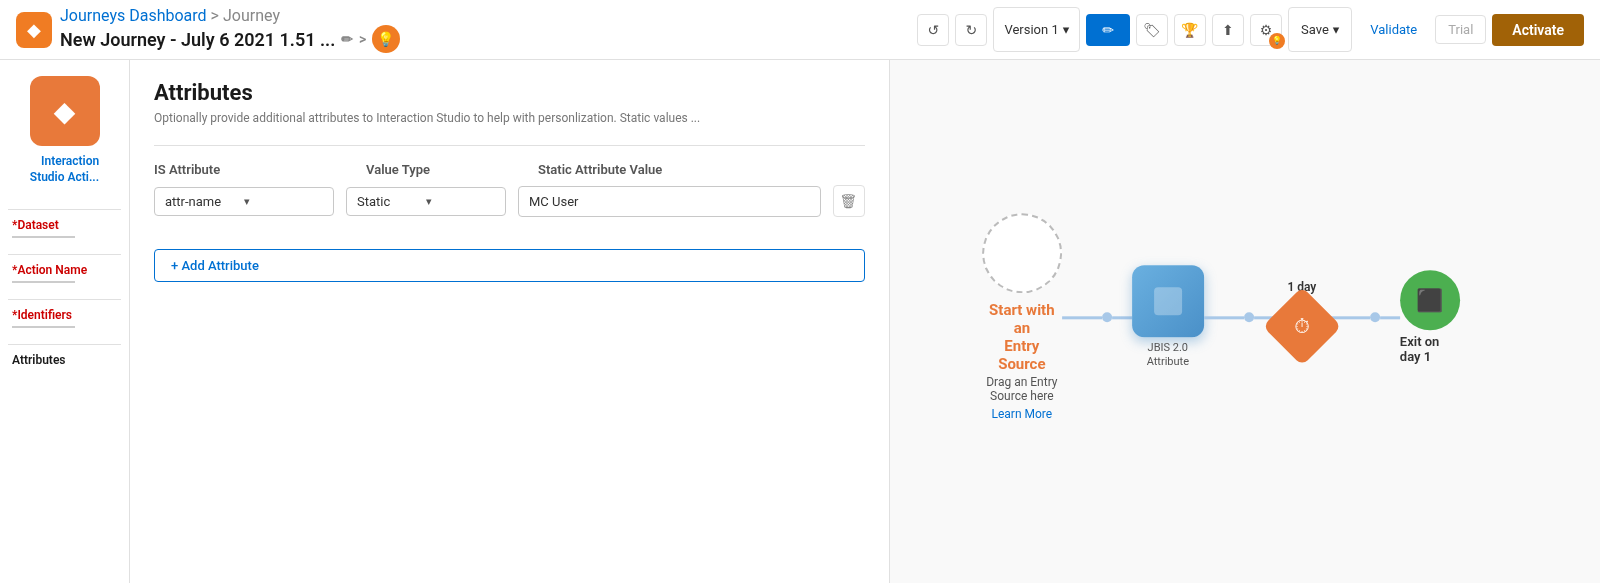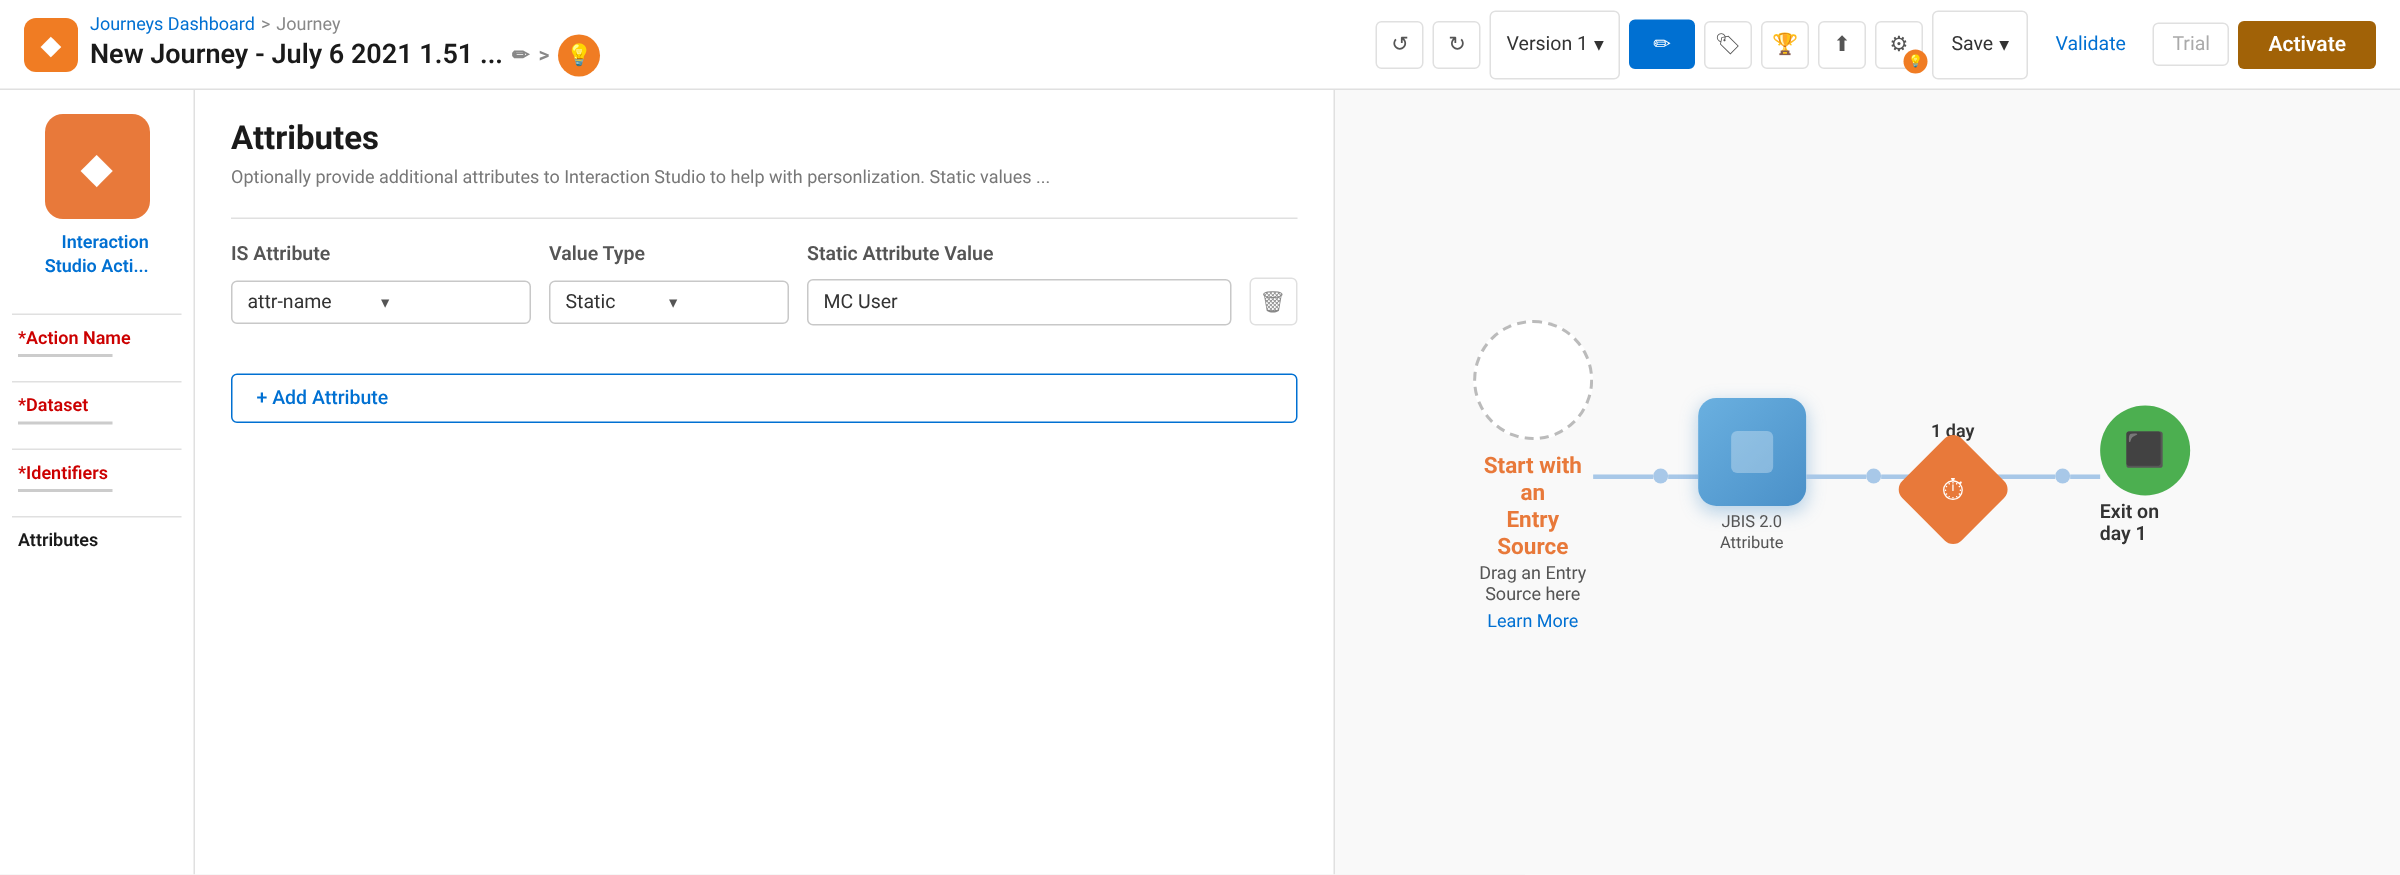--- a/index.html
+++ b/index.html
@@ -2,21 +2,21 @@
 <html><head>
   <meta charset="utf-8">
   <style>
     * { box-sizing: border-box; margin: 0; padding: 0; font-family: -apple-system, BlinkMacSystemFont, 'Segoe UI', Roboto, sans-serif; }
     body { width: 1600px; height: 583px; overflow: hidden; background: #f5f5f5; }
 
     
     .header { display: flex; align-items: center; background: #fff; border-bottom: 1px solid #e0e0e0; padding: 0 16px; height: 60px; gap: 8px; }
     .header-logo { width: 36px; height: 36px; background: #f07c23; border-radius: 8px; display: flex; align-items: center; justify-content: center; color: #fff; font-size: 18px; flex-shrink: 0; }
     .header-breadcrumb { display: flex; flex-direction: column; margin-right: 8px; }
-    .header-breadcrumb-top { font-size: 12px; color: #0070d2; display: flex; align-items: center; gap: 4px; }
+    .header-breadcrumb-top { font-size: 16px; color: #0070d2; display: flex; align-items: center; gap: 4px; }
     .header-breadcrumb-top span { color: #888; }
     .header-title { font-size: 18px; font-weight: 600; color: #1a1a1a; display: flex; align-items: center; gap: 6px; }
     .header-title .edit-icon { color: #888; font-size: 14px; cursor: pointer; }
     .header-title .arrow-icon { color: #888; font-size: 14px; }
     .header-title .bulb-icon { width: 28px; height: 28px; background: #f07c23; border-radius: 50%; display: flex; align-items: center; justify-content: center; color: #fff; font-size: 14px; }
     .header-spacer { flex: 1; }
     .header-controls { display: flex; align-items: center; gap: 6px; }
     .icon-btn { width: 32px; height: 32px; border: 1px solid #e0e0e0; border-radius: 4px; background: #fff; display: flex; align-items: center; justify-content: center; cursor: pointer; color: #555; font-size: 14px; }
     .version-btn { display: flex; gap: 4px; border: 1px solid #e0e0e0; border-radius: 4px; background: #fff; padding: 14px 10px; cursor: pointer; font-size: 13px; color: #333; }
     .btn-blue-outline { display: flex; align-items: center; justify-content: center; border: 2px solid #0070d2; border-radius: 4px; background: #0070d2; padding: 6px 14px; cursor: pointer; color: #fff; font-size: 14px; font-weight: 500; }
@@ -46,21 +46,21 @@
 
     
     .attr-header-row { display: flex; gap: 12px; margin-bottom: 8px; }
     .attr-col-label { font-size: 13px; font-weight: 600; color: #555; }
     .attr-col-is { width: 200px; }
     .attr-col-vt { width: 160px; }
     .attr-col-sv { flex: 1; }
     .attr-col-del { width: 36px; }
 
     .attr-row { display: flex; align-items: center; gap: 12px; margin-bottom: 12px; }
-    .attr-input-select { display: flex; align-items: center; border: 1px solid #c8c8c8; border-radius: 4px; background: #fff; padding: 6px 10px; width: 200px; cursor: pointer; }
+    .attr-input-select { display: flex; align-items: center; border: 1px solid #c8c8c8; border-radius: 4px; background: #fff; padding: 6px 10px; width: 180px; cursor: pointer; }
     .attr-input-select span { flex: 1; font-size: 13px; color: #333; }
     .attr-input-select .chevron { color: #555; font-size: 11px; }
     .attr-select-vt { width: 160px; }
     .attr-input-text { border: 1px solid #c8c8c8; border-radius: 4px; background: #fff; padding: 7px 10px; flex: 1; font-size: 13px; color: #333; outline: none; }
     .attr-delete-btn { width: 32px; height: 32px; border: 1px solid #e0e0e0; border-radius: 4px; background: #fff; display: flex; align-items: center; justify-content: center; cursor: pointer; color: #888; font-size: 14px; }
 
     .add-attr-btn { display: flex; align-items: center; gap: 6px; border: 1px solid #0070d2; border-radius: 4px; background: #fff; padding: 8px 16px; cursor: pointer; color: #0070d2; font-size: 13px; font-weight: 500; margin-top: 20px; }
 
     
     .canvas { flex: 1; background: #f9f9f9; position: relative; overflow: hidden; }
@@ -135,26 +135,26 @@
 </div>
 
 <div class="main">
 
   <div class="sidebar">
     <div class="sidebar-icon-box">◆</div>
     <div class="sidebar-title" style="white-space:pre-line;">Interaction
 Studio Acti...</div>
 
     <div class="sidebar-section">
+      <span class="sidebar-label">*Dataset</span>
+      <div class="sidebar-divider"></div>
+    </div>
+
+    <div class="sidebar-section">
       <span class="sidebar-label">*Action Name</span>
-      <div class="sidebar-divider"></div>
-    </div>
-
-    <div class="sidebar-section">
-      <span class="sidebar-label">*Dataset</span>
       <div class="sidebar-divider"></div>
     </div>
 
     <div class="sidebar-section">
       <span class="sidebar-label">*Identifiers</span>
       <div class="sidebar-divider"></div>
     </div>
 
     <div class="sidebar-section">
       <span class="sidebar-label" style="color:#1a1a1a;">Attributes</span>

